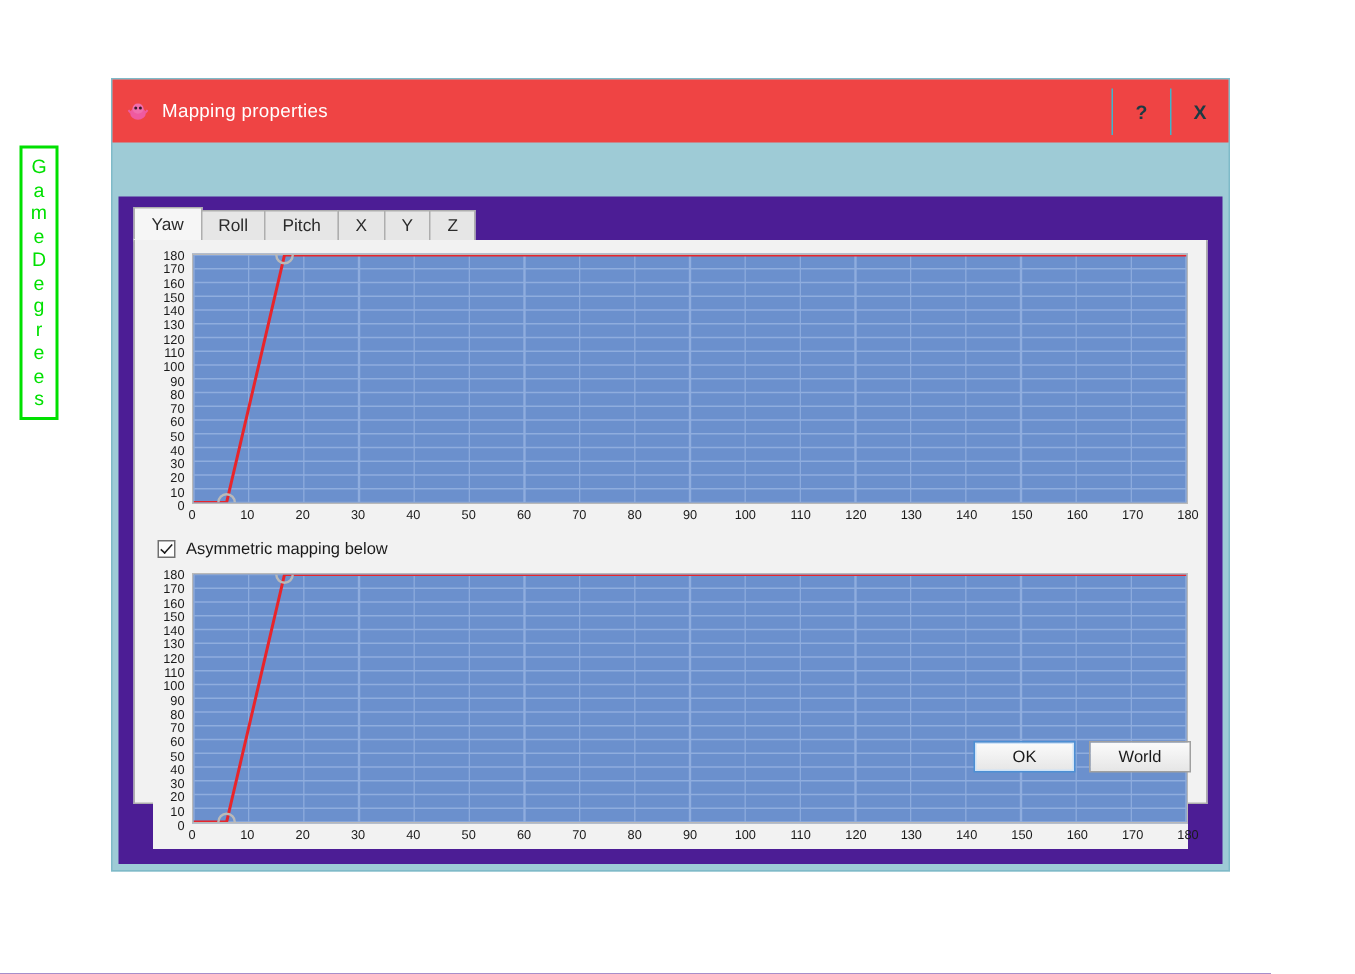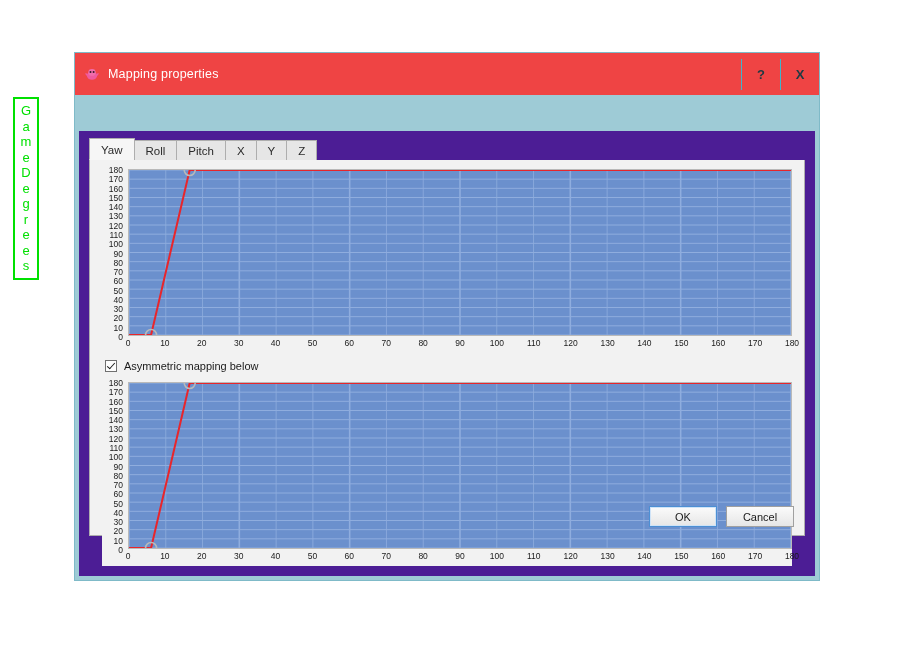--- a/index.html
+++ b/index.html
@@ -223,21 +223,21 @@
     left:3px; top:0px;
     width:3px;height:7px;
     border:solid #1a1a1a;
     border-width:0 1.6px 1.6px 0;
     transform:rotate(42deg);
   }
 
   
   #footer{
     position:absolute;
-    right:10px; bottom:8px;
+    right:10px; bottom:20px;
     display:flex; gap:9px;
   }
   .btn{
     width:68px;height:21px;
     font-size:11px;
     color:#1a1a1a;
     background:linear-gradient(#fbfbfb,#e6e6e6);
     border:1px solid #a0a0a0;
     display:flex;align-items:center;justify-content:center;
     box-sizing:border-box;
@@ -481,18 +481,18 @@
               <span style="left: 83.3333%;">150</span>
               <span style="left: 88.8889%;">160</span>
               <span style="left: 94.4444%;">170</span>
               <span style="left: 100%;">180</span>
             </div>
         </div>
       </div>
 
       <div id="footer">
         <div class="btn default">OK</div>
-        <div class="btn">Cancel</div>
+        <div class="btn">World</div>
       </div>
 
     </div>
   </div>
 </div>
 
 </body></html>

